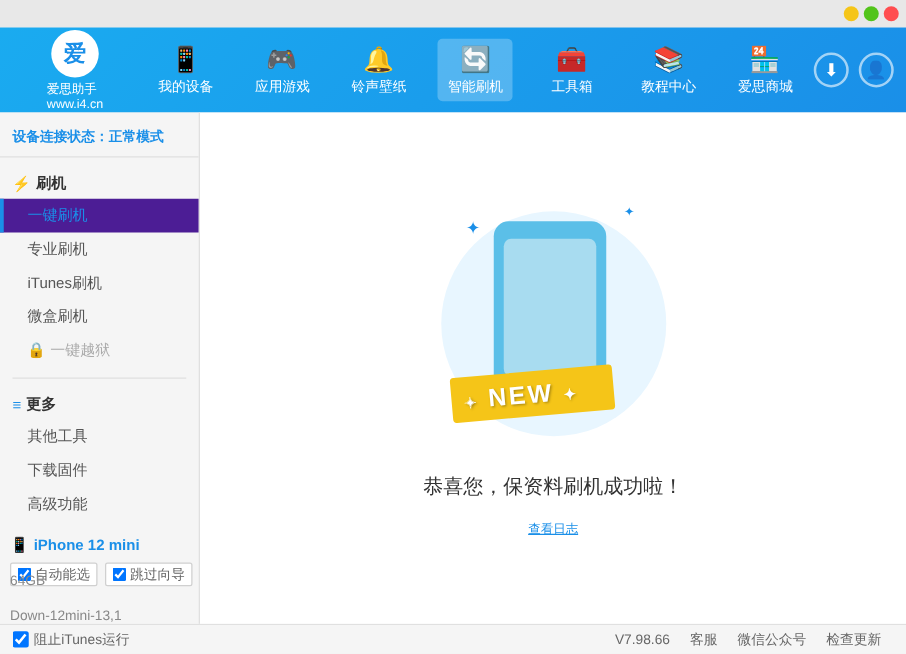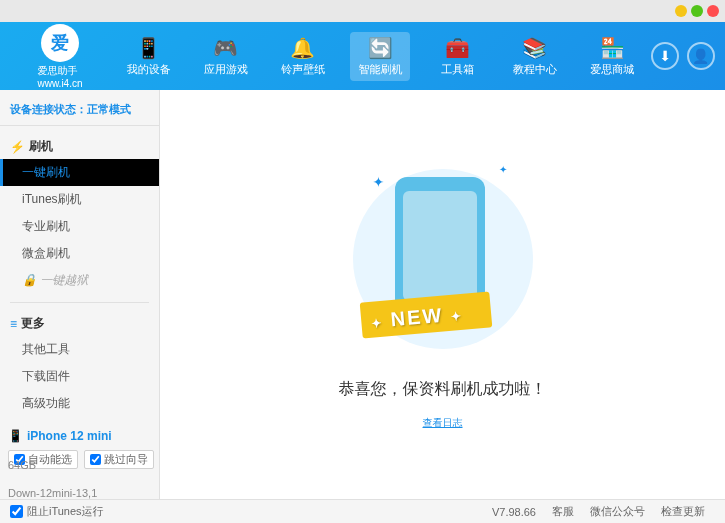--- a/index.html
+++ b/index.html
@@ -125,26 +125,26 @@
       margin-right: 4px;
       color: #1a8fe8;
     }
     .sidebar-item {
       padding: 5px 10px 5px 22px;
       font-size: 12px;
       color: #555;
       cursor: pointer;
     }
     .sidebar-item.active {
-      background: #000000;
+      background: #4c1d95;
       color: #1a8fe8;
       border-left: 3px solid #1a8fe8;
       padding-left: 19px;
     }
-    .sidebar-item.disabled { color: #aaa; cursor: default; font-style: italic; }
+    .sidebar-item.disabled { color: #aaa; cursor: default; }
     .sidebar-warning {
       margin: 4px 8px;
       background: #fff8e1;
       border: 1px solid #ffe082;
       border-radius: 3px;
       padding: 4px 6px;
       font-size: 11px;
       color: #888;
     }
     .sidebar-divider {
@@ -325,22 +325,22 @@
     <div class="sidebar-status">
       <span>设备连接状态：</span><span>正常模式</span>
     </div>
 
     <div class="sidebar-section">
       <div class="sidebar-section-title">
         <span class="sidebar-section-icon">⚡</span>
         <span>刷机</span>
       </div>
       <div class="sidebar-item active">一键刷机</div>
+      <div class="sidebar-item">专业刷机</div>
       <div class="sidebar-item">iTunes刷机</div>
-      <div class="sidebar-item">专业刷机</div>
       <div class="sidebar-item">微盒刷机</div>
       <div class="sidebar-item disabled">
         <span style="color:#aaa;">🔒 </span><span>一键越狱</span>
       </div>
     </div>
 
 
     <div class="sidebar-divider"></div>
 
     <div class="sidebar-section">

